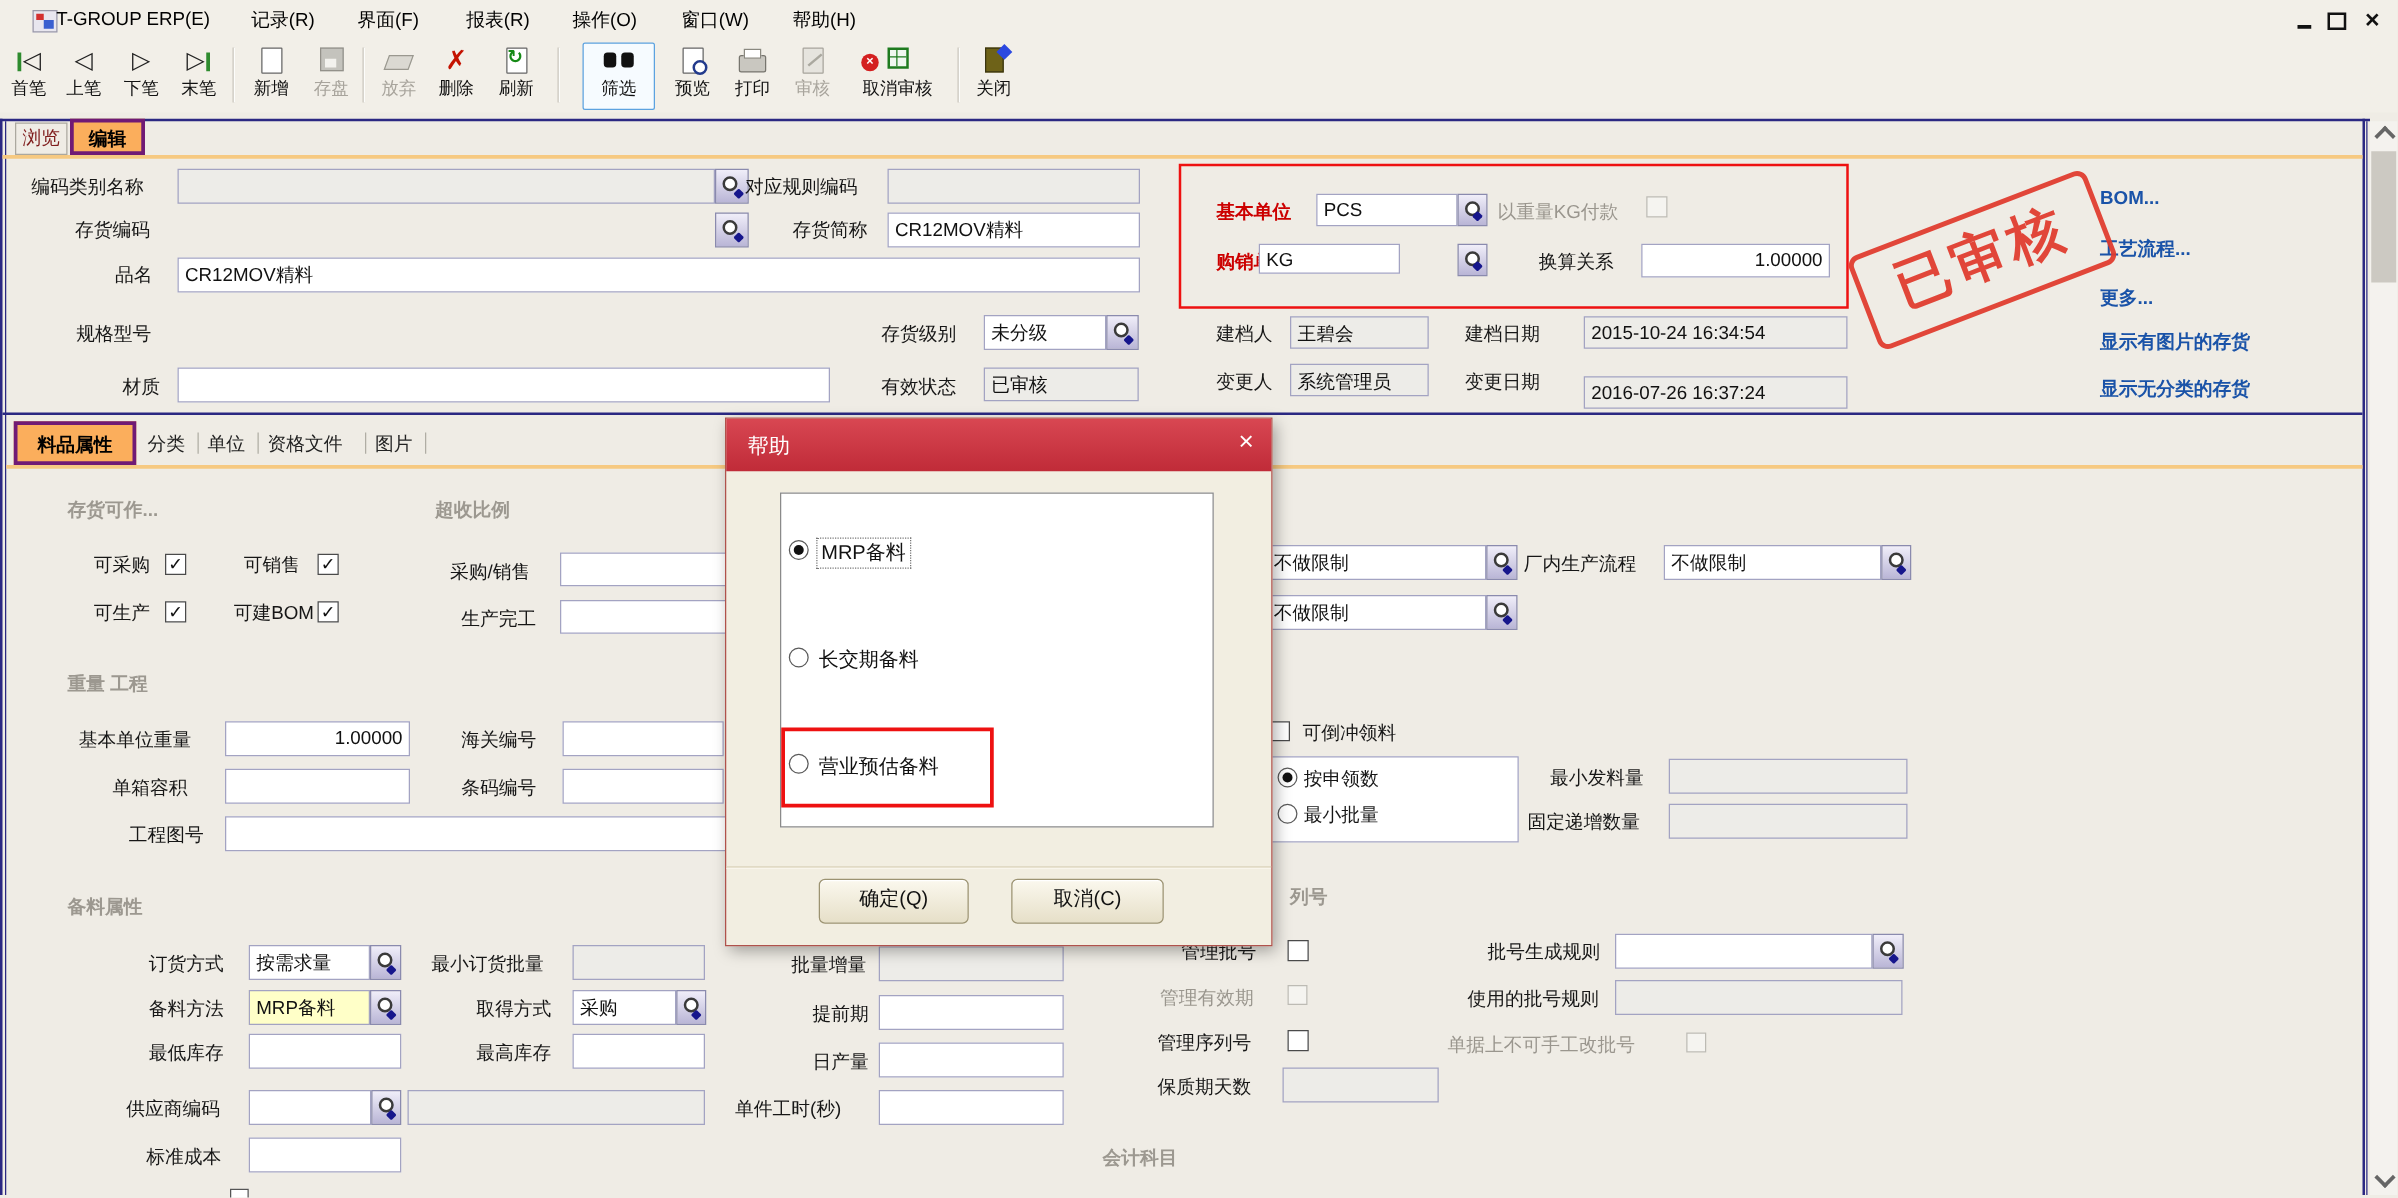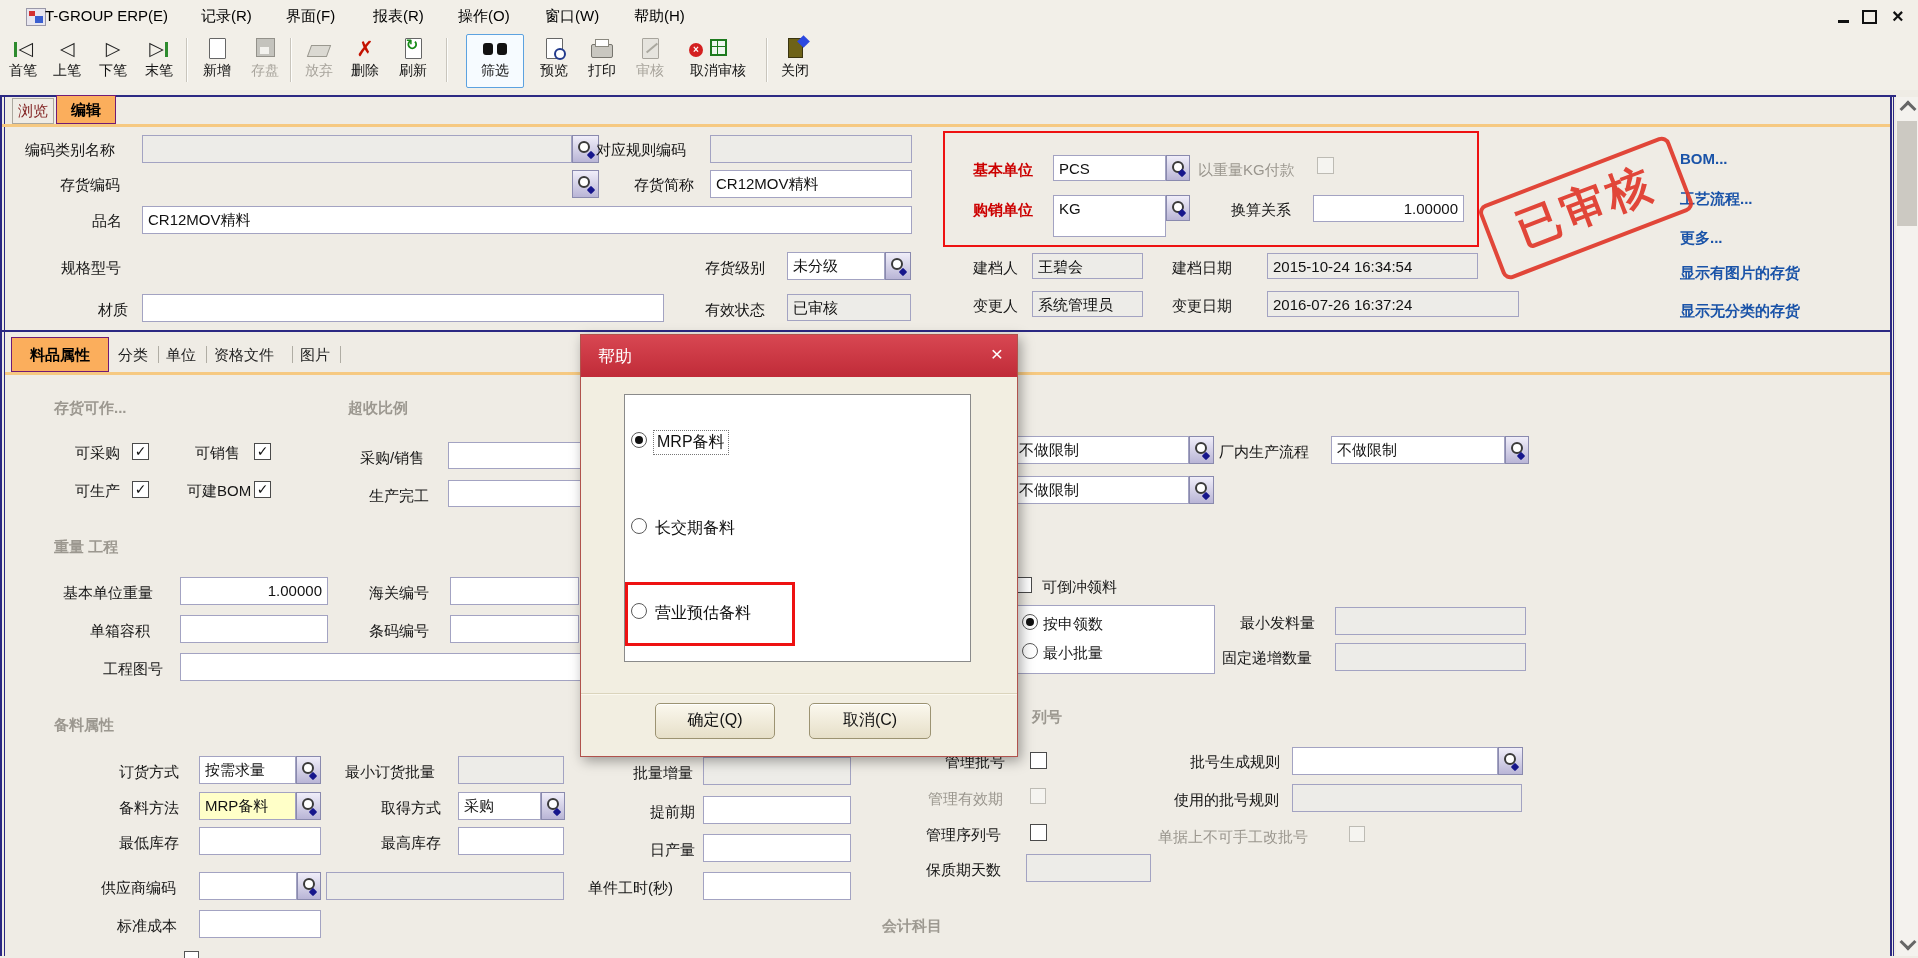--- a/index.html
+++ b/index.html
@@ -56,21 +56,21 @@
   .pen::after{content:"";position:absolute;left:2px;top:8px;width:14px;height:2px;background:#AAA89F;transform:rotate(-40deg);}
   .grid-ic{display:inline-block;width:17px;height:17px;border:2px solid #1E7A1E;background:linear-gradient(#EFF7EF,#EFF7EF),#EFF7EF;position:relative;vertical-align:middle;box-sizing:border-box;}
   .grid-ic::before{content:"";position:absolute;left:5px;top:0;width:1px;height:13px;background:#1E7A1E;}
   .grid-ic::after{content:"";position:absolute;left:0;top:5px;width:13px;height:1px;background:#1E7A1E;}
   .redball{position:absolute;left:12px;top:8px;width:14px;height:14px;border-radius:50%;background:#D42020;color:#fff;font-size:10px;line-height:14px;text-align:center;font-weight:bold;}
   .redball::after{content:"×";}
   .door{display:inline-block;width:13px;height:18px;background:#6E6218;border:1px solid #3A3410;vertical-align:middle;position:relative;}
   .bluestar{position:absolute;right:-6px;top:-2px;width:9px;height:9px;background:#2B48E0;transform:rotate(45deg);}
   
   .tab{position:absolute;box-sizing:border-box;text-align:center;font-size:15px;cursor:pointer;}
-  .tab.on{background:#FBAE5C;border:1px solid #701a75;font-weight:bold;color:#000;}
+  .tab.on{background:#FBAE5C;border:3px solid #701a75;font-weight:bold;color:#000;}
   .tab.off{background:#EFECE5;border:1px solid #ABA89F;color:#7f1d1d;}
   .subtab-lbl{position:absolute;font-size:15px;color:#222;cursor:pointer;white-space:nowrap;}
   .vsep{position:absolute;width:1px;height:17px;background:#B0ADA4;}
   
   .navy{background:#2B2882;position:absolute;}
   .orange-line{background:#F6C981;position:absolute;}
   
   #stamp{position:absolute;left:1484px;top:168px;width:196px;height:72px;border:4px solid #E03A2C;
          border-radius:9px;color:#E03A2C;font-size:44px;font-weight:bold;text-align:center;line-height:68px;
          letter-spacing:4px;transform:rotate(-21deg);opacity:.93;z-index:30;}
@@ -224,33 +224,33 @@
   <div class="lbl" style="left:705px;top:301px">有效状态</div>
   <div class="fld gray" style="left:787px;top:294px;width:124px;height:27px">已审核</div>
 
   <div class="ann" style="left:943px;top:131px;width:532px;height:112px"></div>
   <div class="lbl red-lbl" style="left:973px;top:161px">基本单位</div>
   <div class="fld" style="left:1053px;top:155px;width:113px;height:26px">PCS</div>
   <div class="lk" style="left:1166px;top:155px;width:24px;height:26px"></div>
   <div class="lbl gray-lbl" style="left:1198px;top:161px">以重量KG付款</div>
   <div class="cb dis" style="left:1317px;top:157px"></div>
   <div class="lbl red-lbl" style="left:973px;top:201px">购销单位</div>
-  <div class="fld" style="left:1053px;top:195px;width:113px;height:42px">KG</div>
+  <div class="fld" style="left:1007px;top:195px;width:113px;height:24px">KG</div>
   <div class="lk" style="left:1166px;top:195px;width:24px;height:26px"></div>
   <div class="lbl" style="left:1231px;top:201px">换算关系</div>
   <div class="fld num" style="left:1313px;top:195px;width:151px;height:27px">1.00000</div>
 
   <div class="lbl" style="left:973px;top:259px">建档人</div>
   <div class="fld gray" style="left:1032px;top:253px;width:111px;height:26px">王碧会</div>
   <div class="lbl" style="left:1172px;top:259px">建档日期</div>
   <div class="fld gray" style="left:1267px;top:253px;width:211px;height:26px">2015-10-24 16:34:54</div>
   <div class="lbl" style="left:973px;top:297px">变更人</div>
   <div class="fld gray" style="left:1032px;top:291px;width:111px;height:26px">系统管理员</div>
   <div class="lbl" style="left:1172px;top:297px">变更日期</div>
-  <div class="fld gray" style="left:1267px;top:291px;width:252px;height:26px">2016-07-26 16:37:24</div>
+  <div class="fld gray" style="left:1267px;top:301px;width:211px;height:26px">2016-07-26 16:37:24</div>
 
   <div id="stamp">已审核</div>
   <div class="lnk" style="left:1680px;top:140px">BOM...</div>
   <div class="lnk" style="left:1680px;top:180px">工艺流程...</div>
   <div class="lnk" style="left:1680px;top:219px">更多...</div>
   <div class="lnk" style="left:1680px;top:254px">显示有图片的存货</div>
   <div class="lnk" style="left:1680px;top:292px">显示无分类的存货</div>
 
   <div class="navy" style="left:2px;top:330px;width:1888px;height:2px"></div>
   <div class="tab on" style="left:11px;top:337px;width:98px;height:35px;line-height:33px">料品属性</div>

